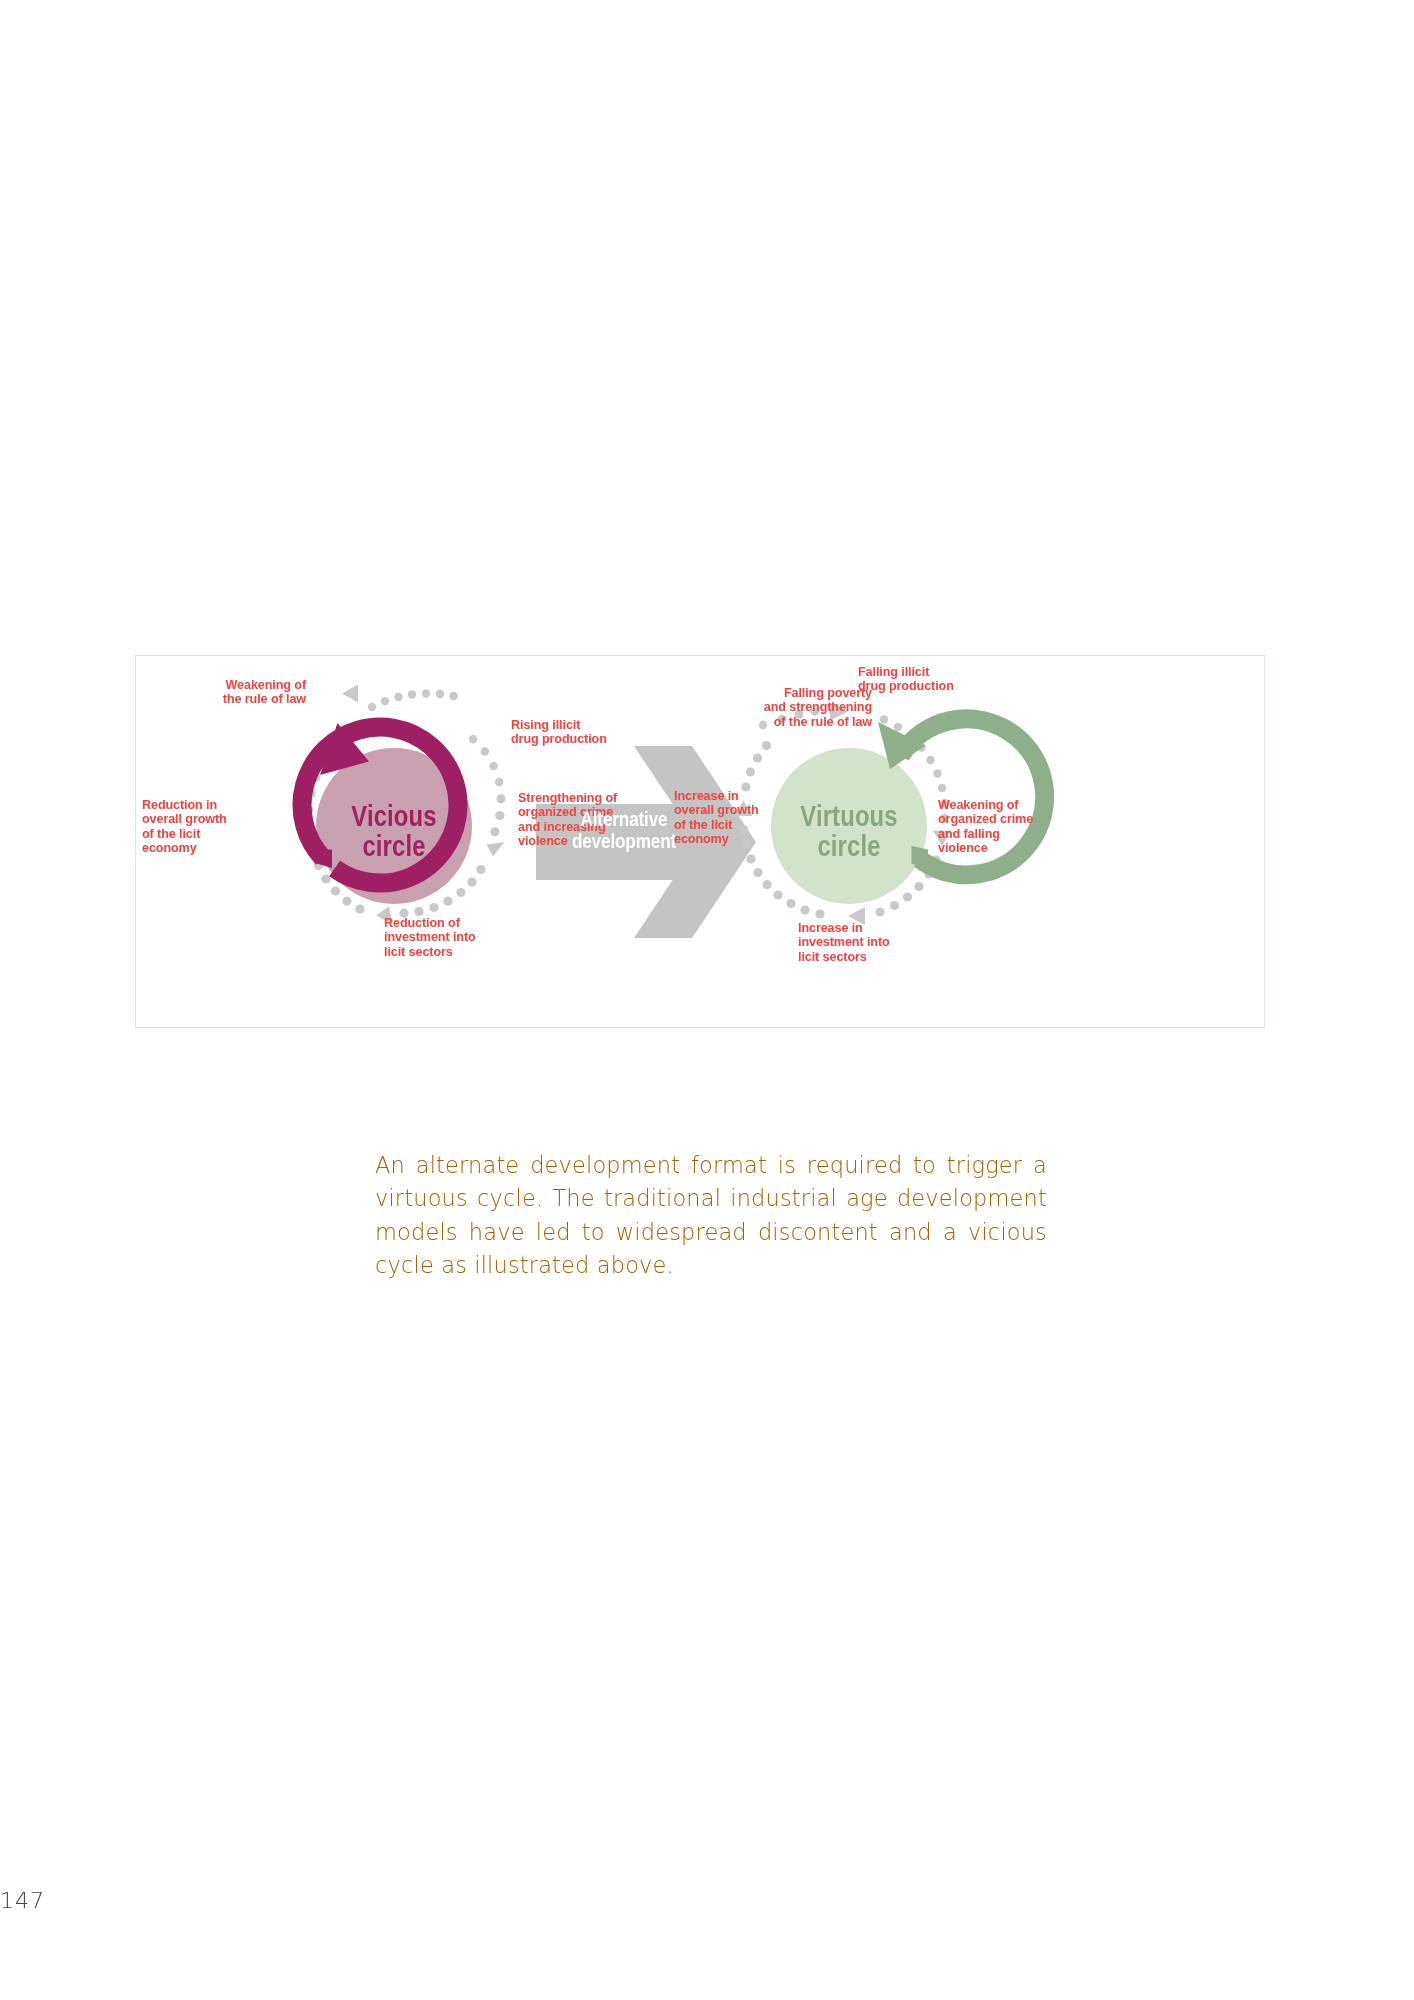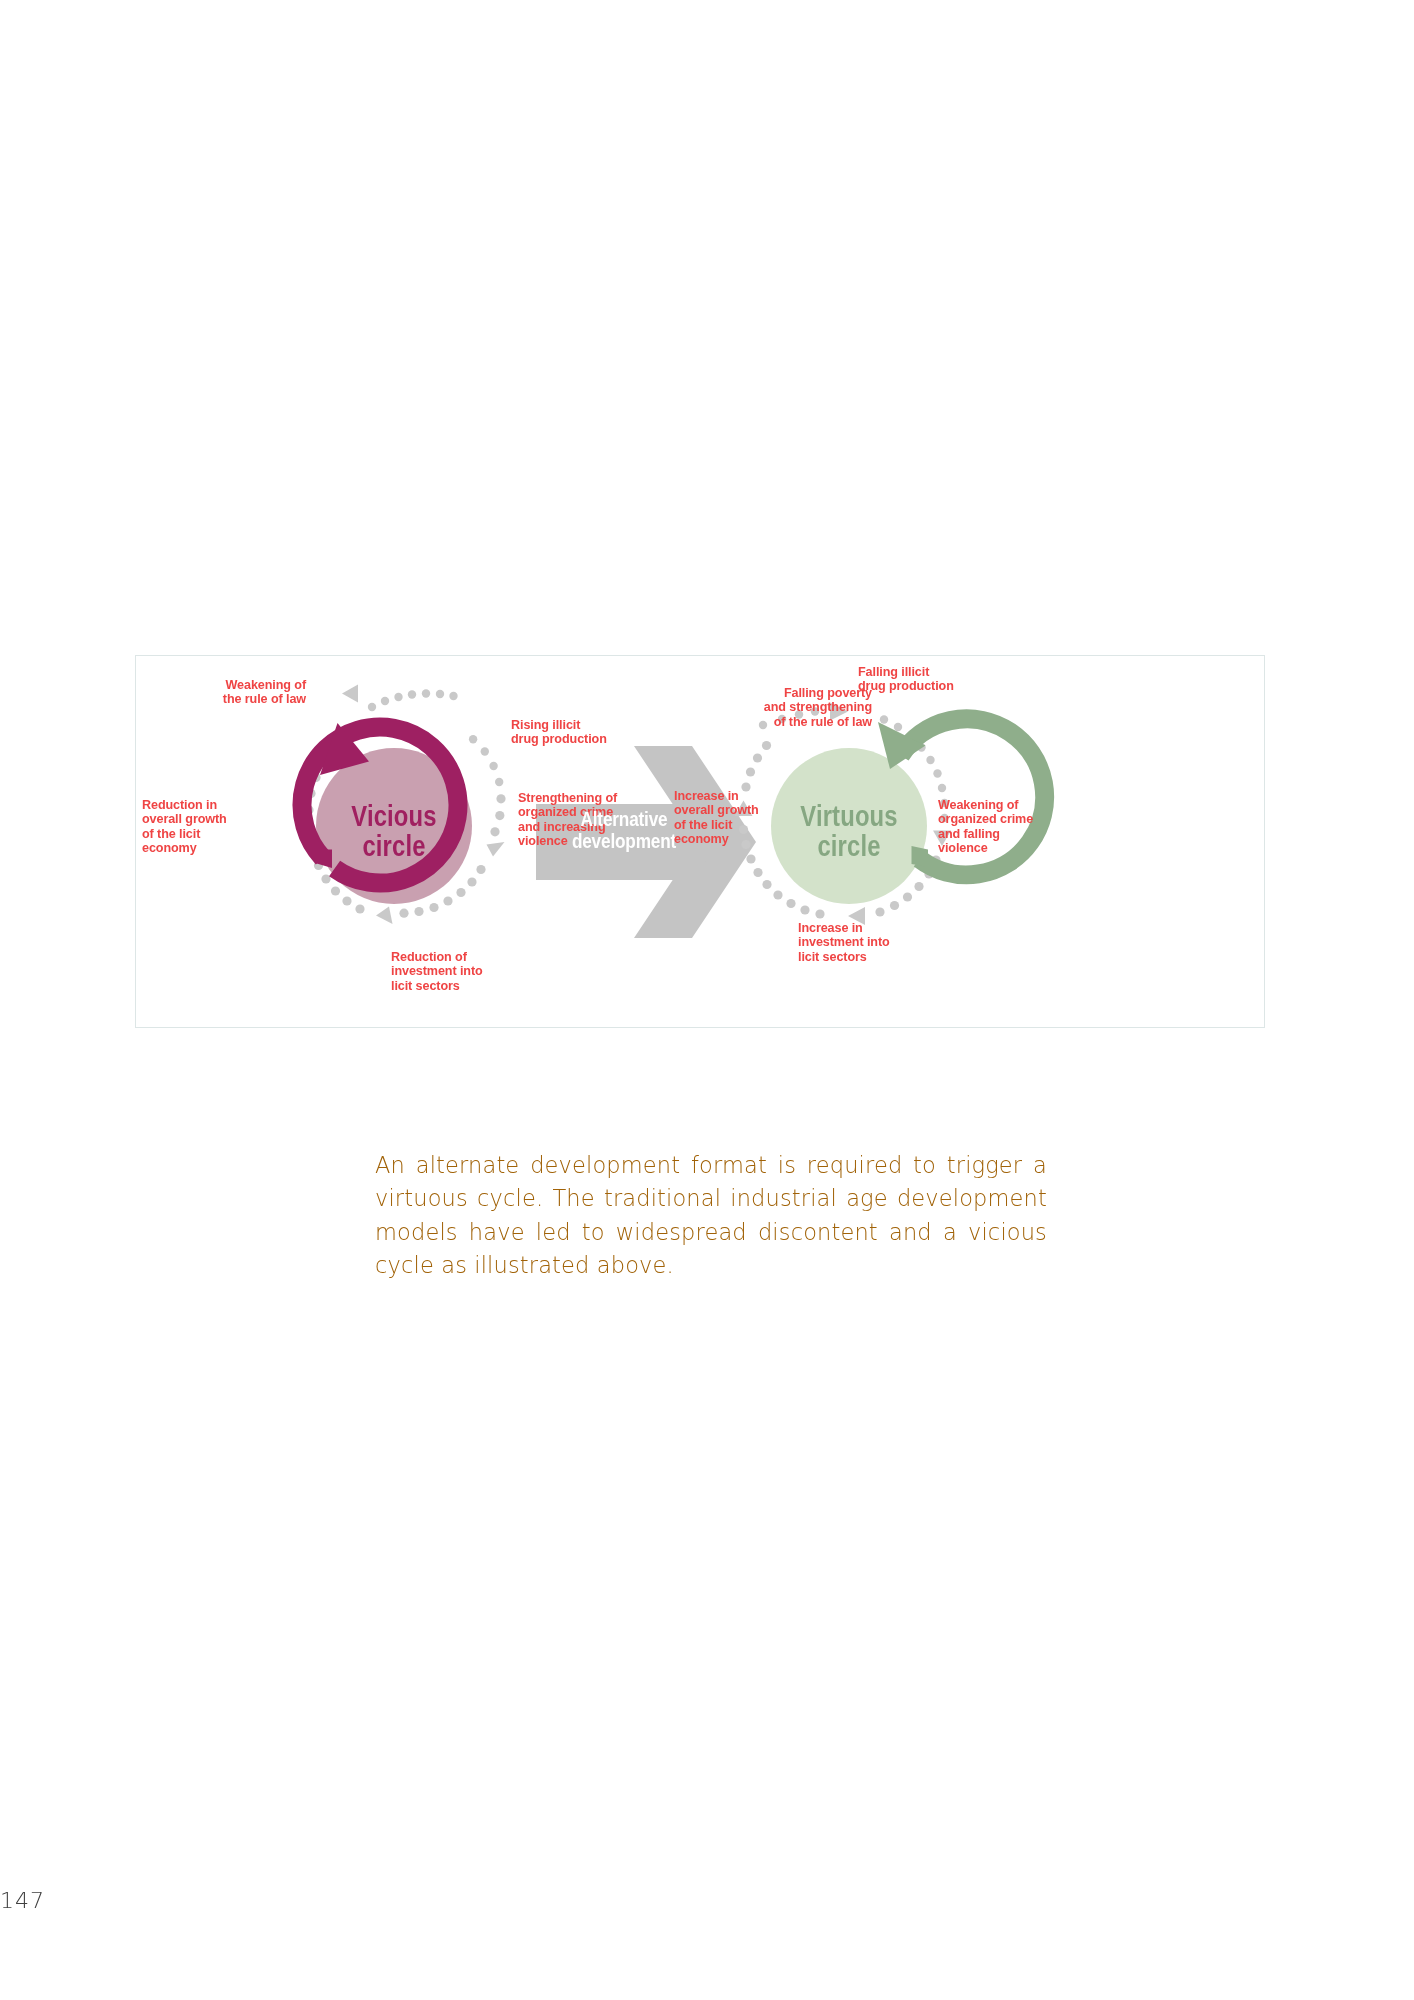--- a/index.html
+++ b/index.html
@@ -259,21 +259,21 @@
 the rule of law</div>
 
   <div class="lbl" id="lbl-rising-illicit" style="left:375px; top:62px; width:170px;">Rising illicit
 drug production</div>
 
   <div class="lbl" id="lbl-strengthening-crime" style="left:382px; top:135px; width:170px;">Strengthening of
 organized crime
 and increasing
 violence</div>
 
-  <div class="lbl" id="lbl-reduction-investment" style="left:255px; top:260px; width:160px;margin-top:34px;">Reduction of
+  <div class="lbl" id="lbl-reduction-investment" style="left:248px; top:260px; width:160px;">Reduction of
 investment into
 licit sectors</div>
 
   <div class="lbl" id="lbl-reduction-growth" style="left:6px; top:142px; width:148px;">Reduction in
 overall growth
 of the licit
 economy</div>
 
   <div class="circle-caption" id="vicious-caption" style="left:178px; top:145px; width:160px;">Vicious
 circle</div>

